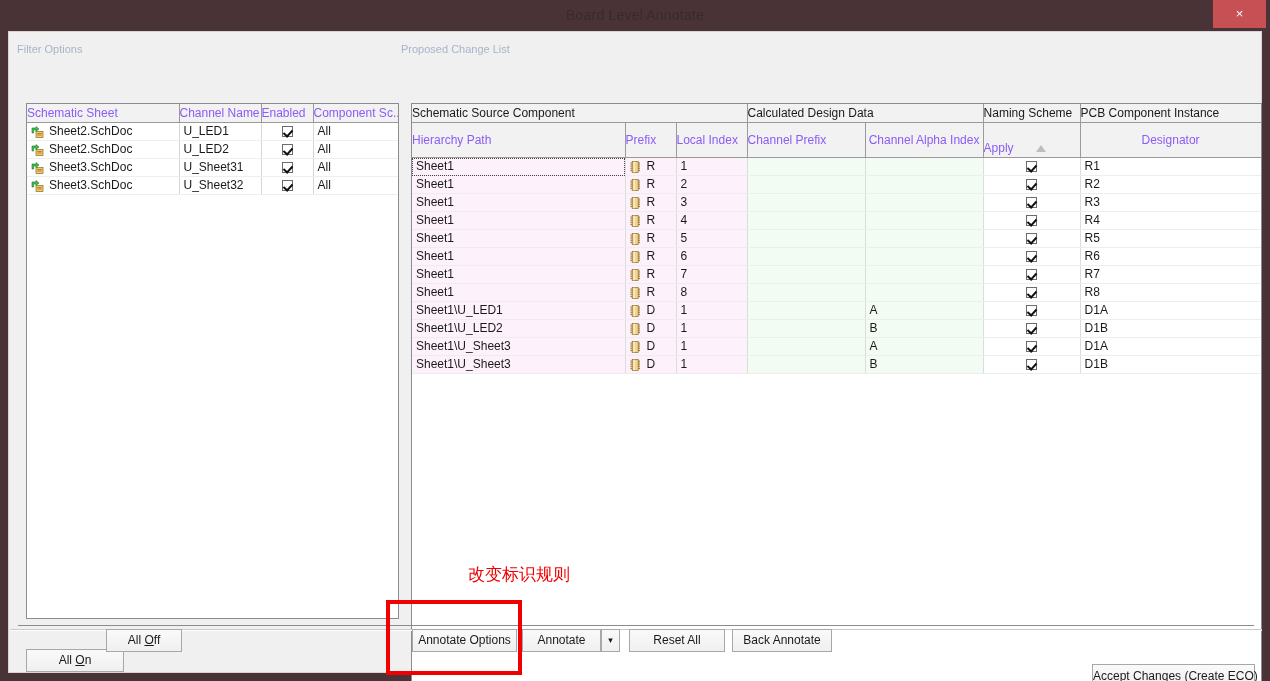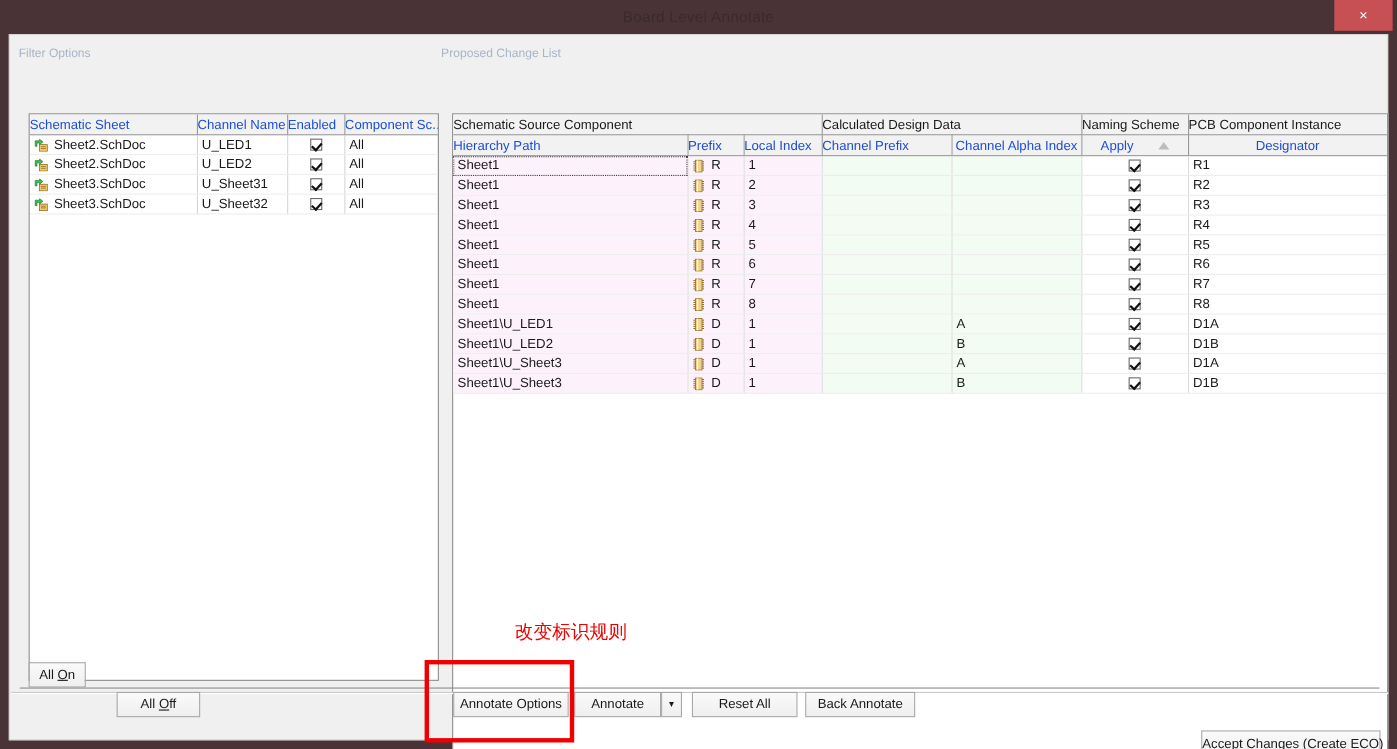--- a/index.html
+++ b/index.html
@@ -78,21 +78,21 @@
     overflow: hidden;
   }
   .hdr-cell {
     background: #f2f2f2;
     border-right: 1px solid #9a9a9a;
     border-bottom: 1px solid #9a9a9a;
     height: 18px;
     line-height: 18px;
     padding-left: 4px;
     box-sizing: border-box;
-    color: #1d4ed8;
+    color: #8b5cf6;
   }
   .hdr-cell.ctr { text-align: center; padding-left: 0; }
 
   
   #filter-grid { left: 17px; top: 71px; width: 373px; height: 516px; }
   #filter-grid td {
     height: 17px; line-height: 17px;
     border-right: 1px solid #d6d6d6;
     border-bottom: 1px solid #eeeeee;
     padding-left: 4px;
@@ -141,42 +141,42 @@
   tr.focus-row td.first-cell { outline: 1px dotted #444; outline-offset: -1px; }
   .pfx { display: flex; align-items: center; gap: 4px; }
   .sort-tri {
     display: inline-block;
     width: 0; height: 0;
     border-left: 5px solid transparent;
     border-right: 5px solid transparent;
     border-bottom: 7px solid #bdbdbd;
     vertical-align: middle;
   }
-  .apply-hdr { display:flex; align-items:center; justify-content:center; gap: 22px; }
+  .apply-hdr { display:flex; align-items:center; justify-content:flex-start; gap: 22px; margin-top: 16px; }
 
   
   .grp { background: #f2f2f2; height: 18px; line-height: 18px; text-align: center;
          border-right: 1px solid #9a9a9a; border-bottom: 1px solid #9a9a9a;
          box-sizing: border-box; }
 
   
   .btn {
     position: absolute;
     background: linear-gradient(#fafafa, #efefef);
     border: 1px solid #a8a8a8;
     box-sizing: border-box;
     font-size: 12px;
     color: #1a1a1a;
     text-align: center;
     cursor: default;
     white-space: nowrap;
   }
   .u { text-decoration: underline; }
 
-  #all-on    { left: 17px;  top: 570px; width: 52px; height: 23px; line-height: 21px; }
+  #all-on    { left: 17px;  top: 617px; width: 98px; height: 23px; line-height: 21px; }
   #all-off   { left: 97px;  top: 597px; width: 76px; height: 23px; line-height: 21px; }
   #annot-opt { left: 403px; top: 597px; width: 105px; height: 23px; line-height: 21px; }
   #annot-btn { left: 513px; top: 597px; width: 79px;  height: 23px; line-height: 21px; }
   #annot-arrow {
     left: 592px; top: 597px; width: 19px; height: 23px; line-height: 21px;
     font-size: 9px;
   }
   #reset-all { left: 620px; top: 597px; width: 96px; height: 23px; line-height: 21px; }
   #back-ann  { left: 723px; top: 597px; width: 100px; height: 23px; line-height: 21px; }
   #accept    { left: 1083px; top: 632px; width: 163px; height: 24px; line-height: 22px; }

